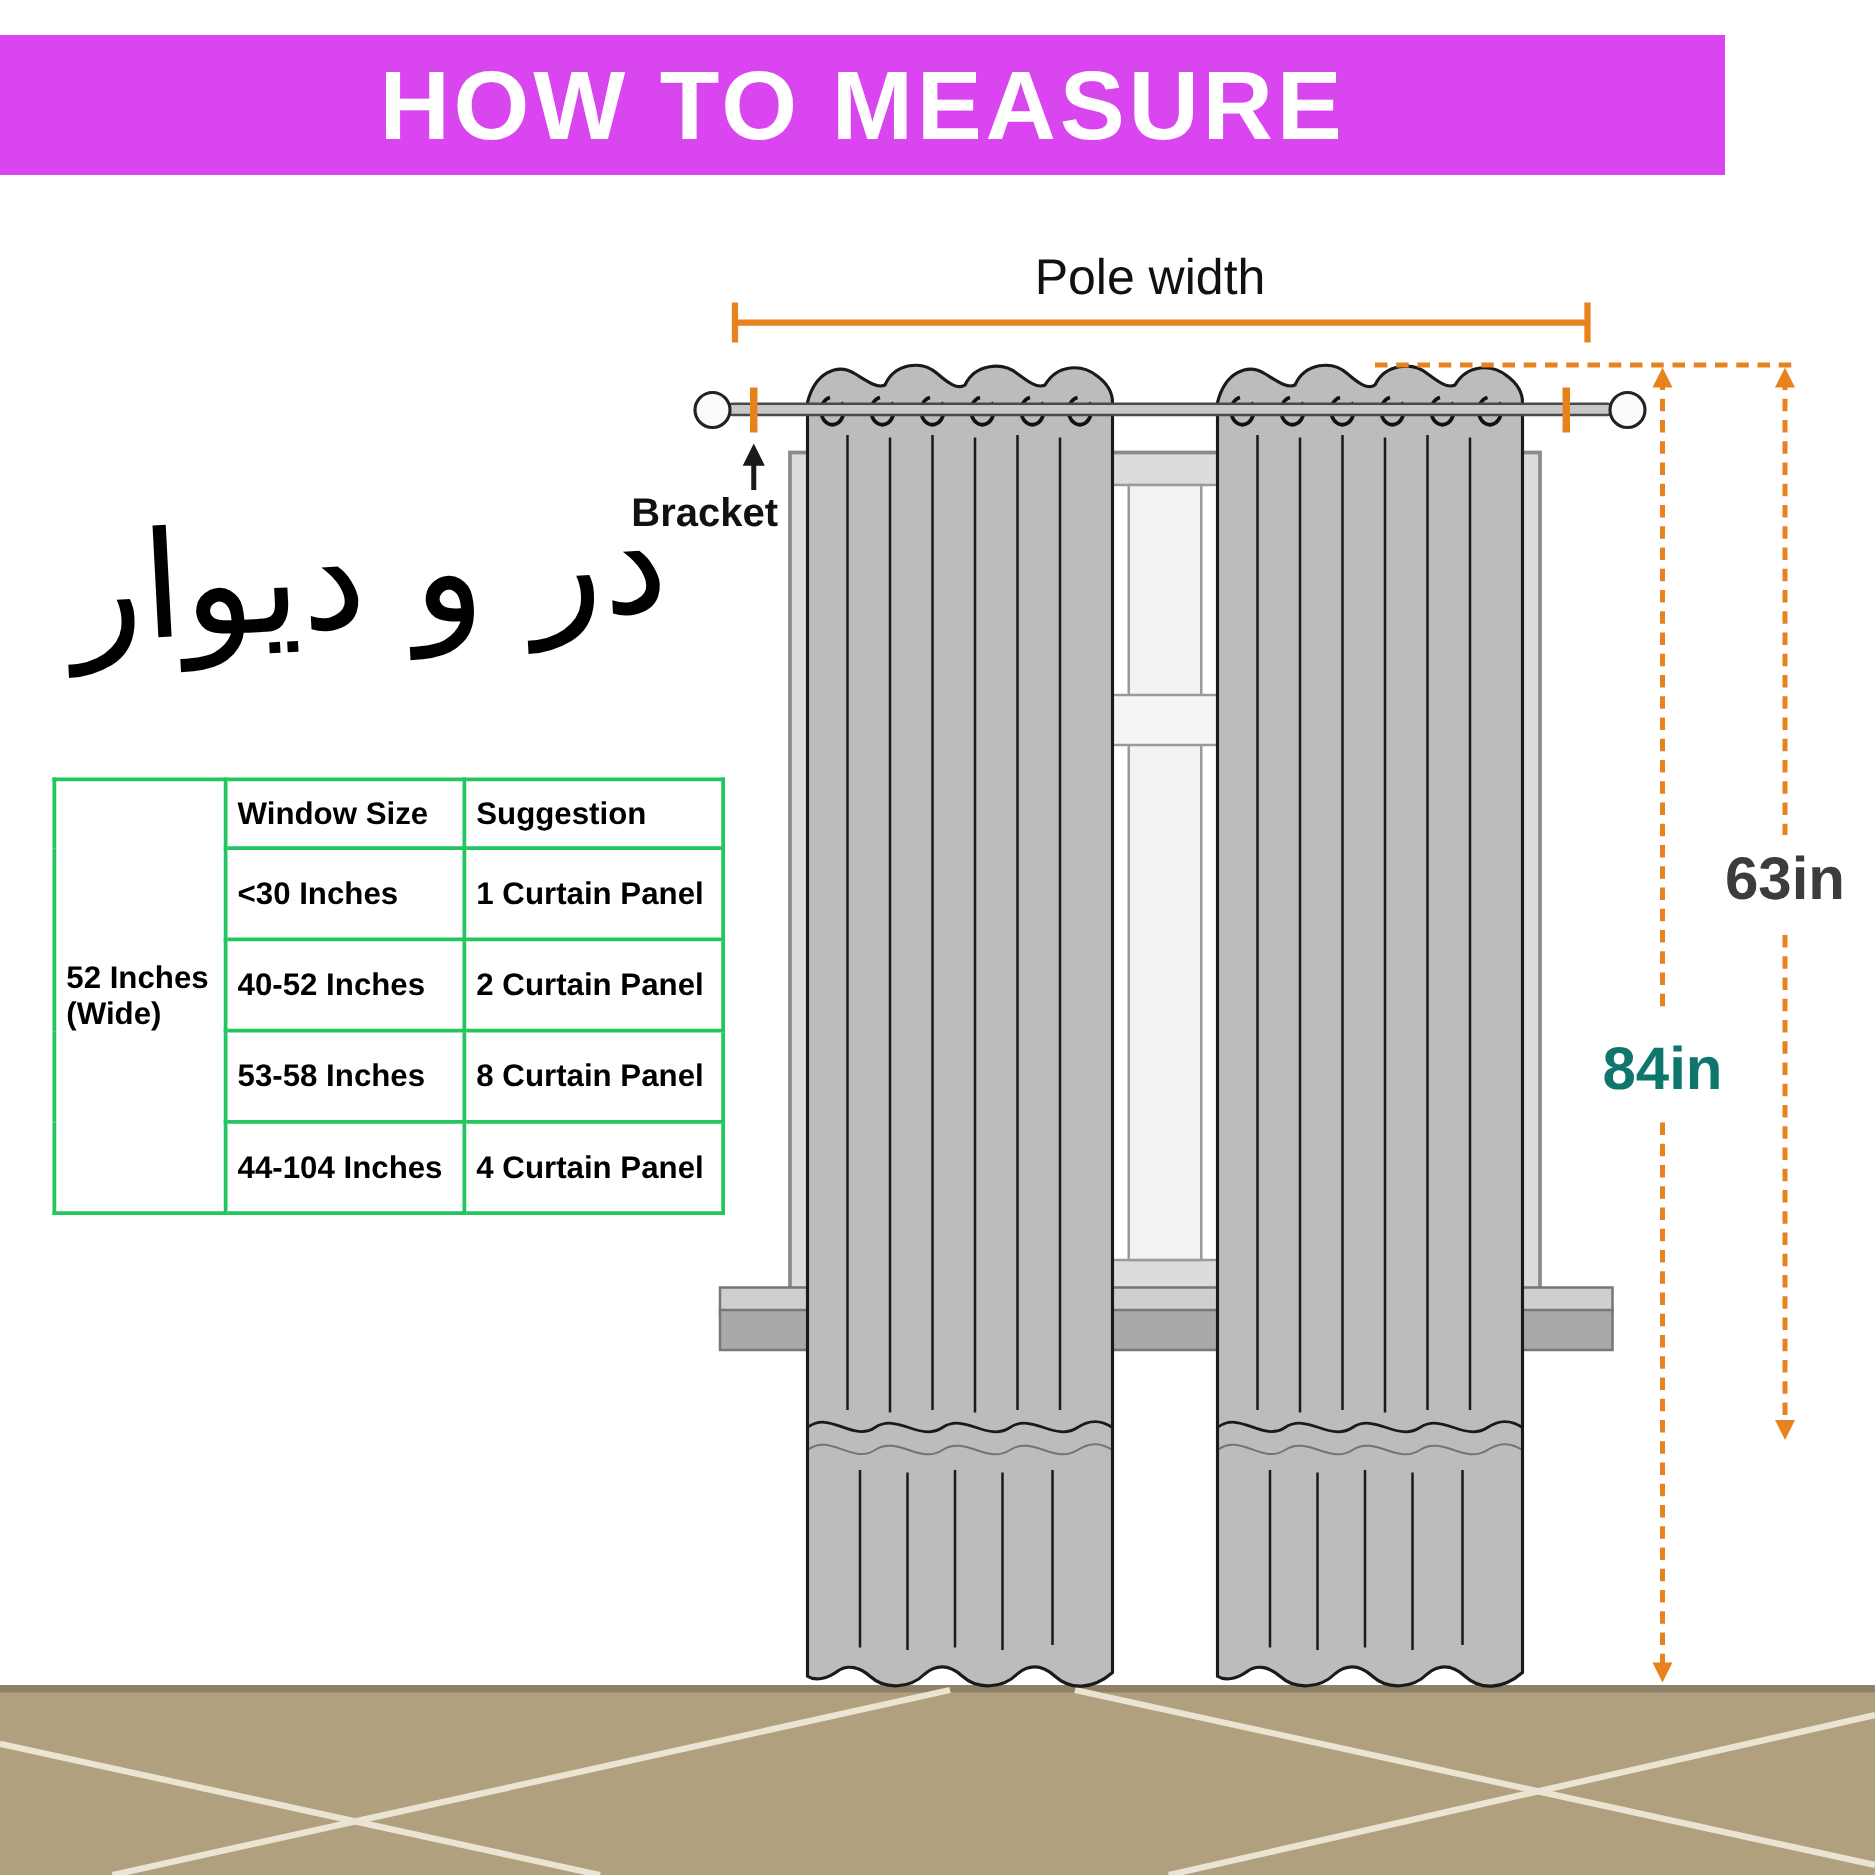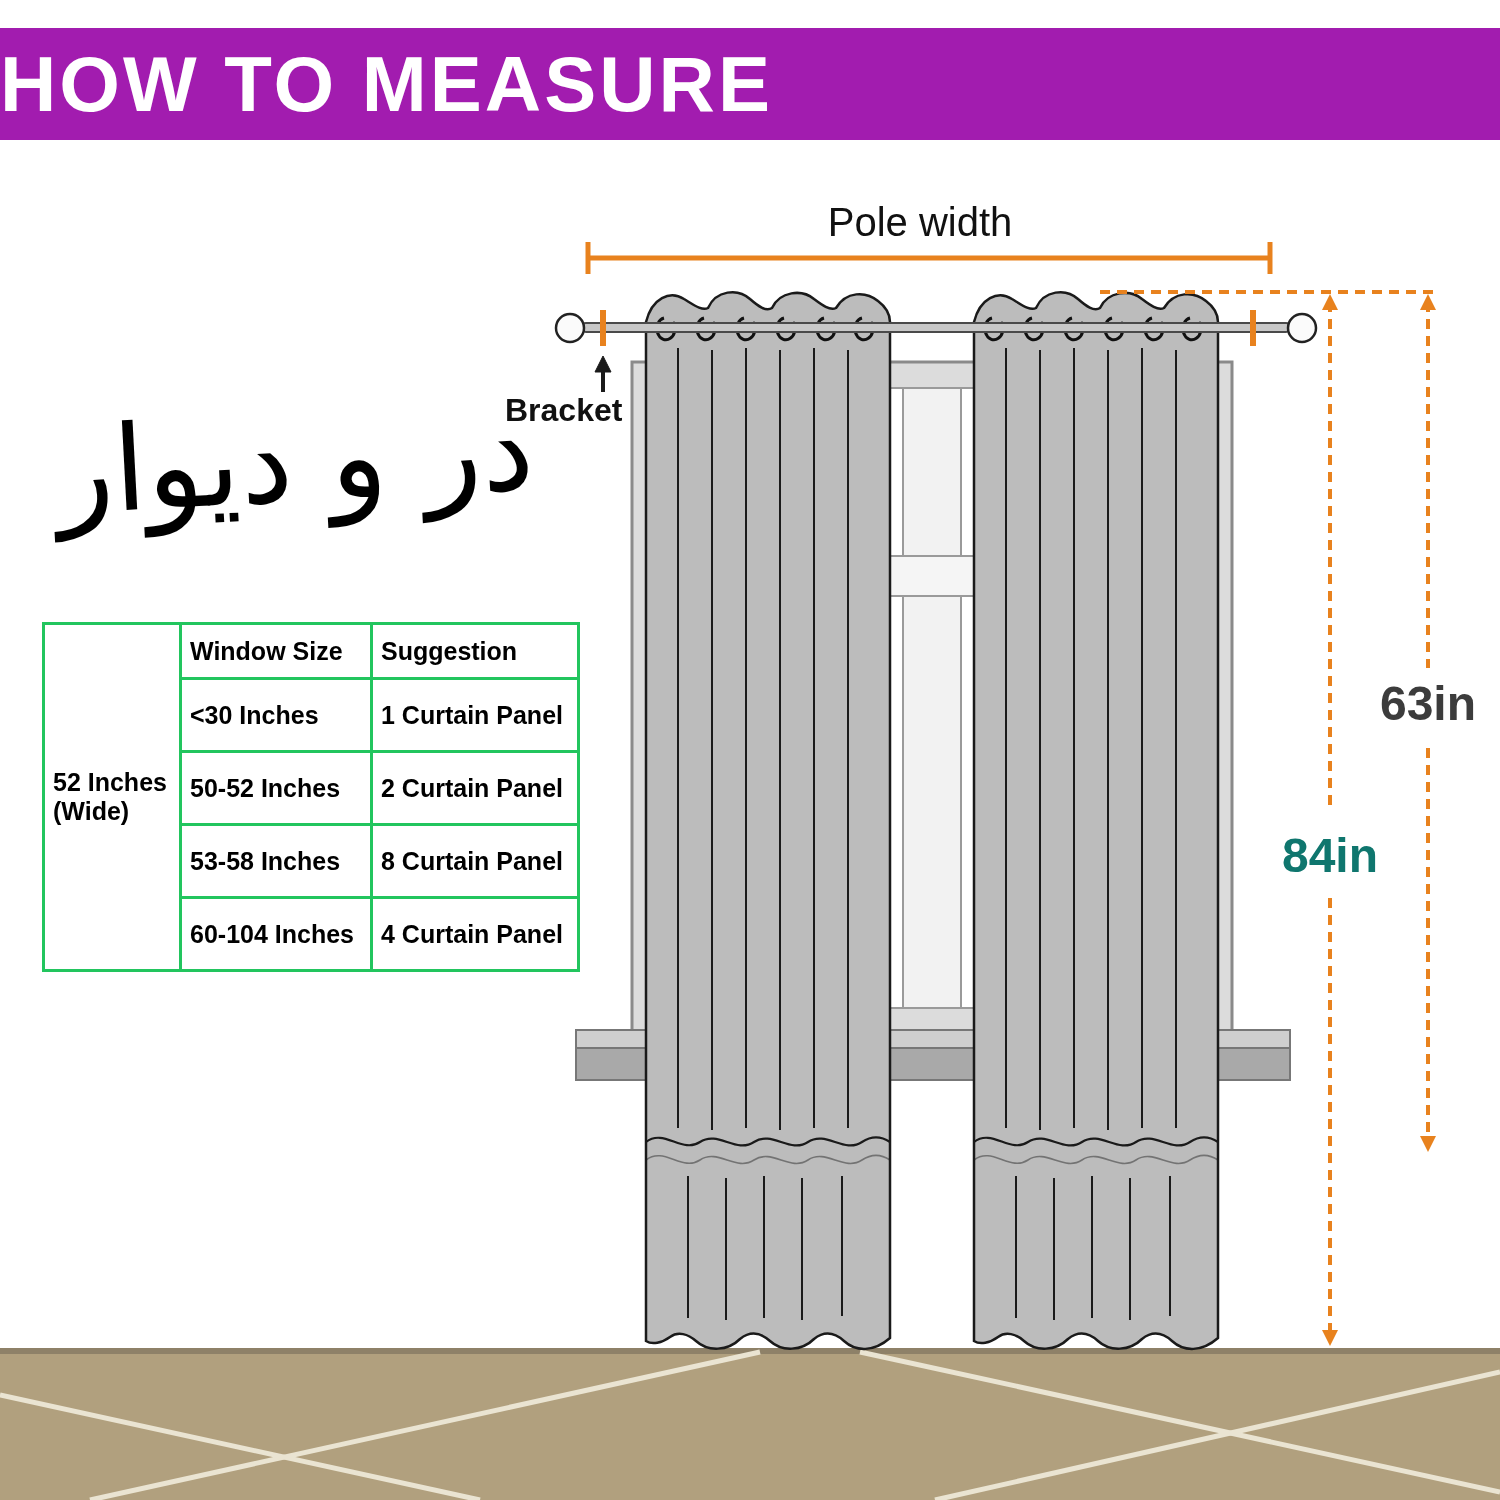--- a/index.html
+++ b/index.html
@@ -1,18 +1,18 @@
 <!DOCTYPE html>
 <html><head>
 <meta charset="utf-8">
 <style>
   html,body{margin:0;padding:0;background:#fff;}
   .page{position:relative;width:1500px;height:1500px;background:#ffffff;overflow:hidden;font-family:"Liberation Sans",sans-serif;}
 
-  .header{position:absolute;left:0;top:28px;width:1500px;height:112px;background:#a21caf;display:flex;align-items:center;}
+  .header{position:absolute;left:0;top:28px;width:1380px;height:112px;background:#d946ef;display:flex;align-items:center;justify-content:center;}
   .header-title{color:#ffffff;font-size:78px;font-weight:bold;letter-spacing:3px;white-space:nowrap;}
 
   .diagram-svg{position:absolute;left:0;top:0;}
 
   .label{position:absolute;color:#111;}
   .pole-width{left:770px;top:200px;width:300px;text-align:center;font-size:40px;}
   .bracket{left:505px;top:392px;font-size:32px;font-weight:bold;}
   .len63{left:1352px;top:676px;width:152px;text-align:center;font-size:48px;font-weight:bold;color:#3c3c3c;}
   .len84{left:1254px;top:828px;width:152px;text-align:center;font-size:48px;font-weight:bold;color:#0f766e;}
 
@@ -127,27 +127,27 @@
         <tr>
       <td class="width-cell" rowspan="5">52 Inches (Wide)</td>
       <th class="col-size">Window Size</th>
       <th class="col-sugg">Suggestion</th>
     </tr>
     <tr>
       <td class="data">&lt;30 Inches</td>
       <td class="data">1 Curtain Panel</td>
     </tr>
     <tr>
-      <td class="data">50-52 Inches</td>
+      <td class="data">40-52 Inches</td>
       <td class="data">2 Curtain Panel</td>
     </tr>
     <tr>
       <td class="data">53-58 Inches</td>
       <td class="data">8 Curtain Panel</td>
     </tr>
     <tr>
-      <td class="data">60-104 Inches</td>
+      <td class="data">44-104 Inches</td>
       <td class="data">4 Curtain Panel</td>
     </tr>
   </tbody>
     </table>
 
 </div>
 
 </body></html>

